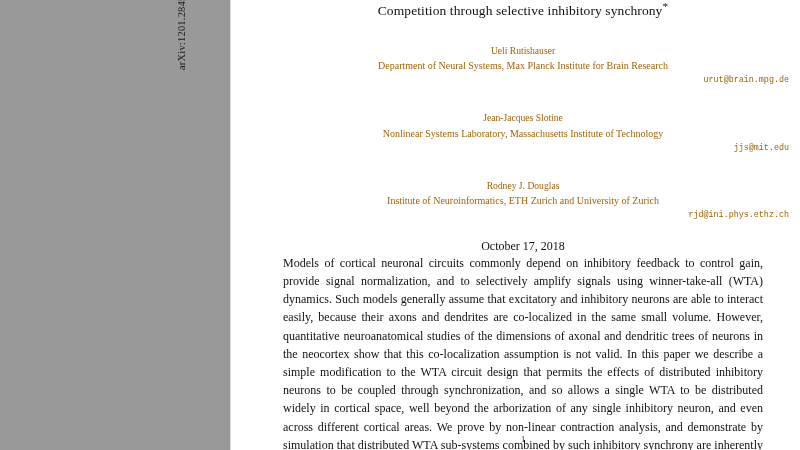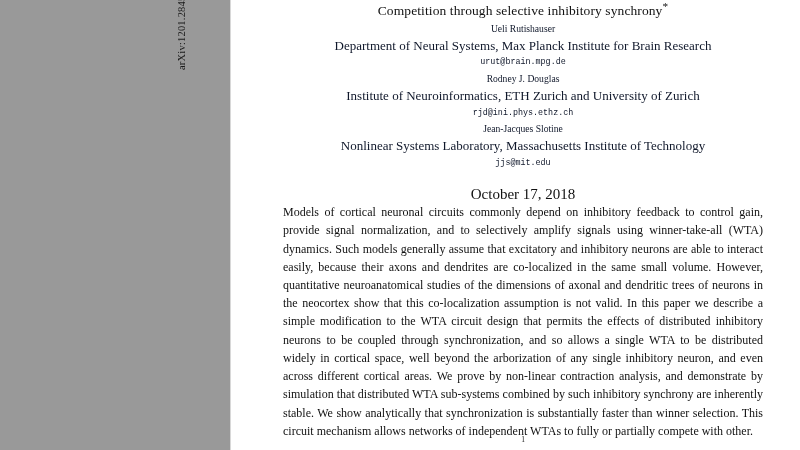--- a/index.html
+++ b/index.html
@@ -45,39 +45,40 @@
   .title {
     text-align: center;
     font-size: 13.5px;
     color: #111;
     margin-top: 2px;
     line-height: 1.3;
     letter-spacing: 0.1px;
   }
   .author-block {
     text-align: center;
-    margin-top: 2px;
-    color: #0f172a;
+    margin-top: 24px;
+    color: #a16207;
   }
   .author-name {
     font-size: 9.6px;
     line-height: 1.5;
   }
   .author-affil {
-    font-size: 13px;
+    font-size: 10px;
     line-height: 1.5;
   }
   .author-email {
     font-family: "Liberation Mono", monospace;
     font-size: 8.4px;
     line-height: 1.7;
+    text-align: right;
   }
   .date {
     text-align: center;
-    font-size: 15px;
+    font-size: 12px;
     margin-top: 16px;
     color: #111;
   }
   .section-head {
     font-size: 12px;
     font-weight: bold;
     color: #111;
     margin-top: 26px;
     margin-bottom: 8px;
     padding-left: 26px;
@@ -114,29 +115,29 @@
 
     <div class="title"><span>Competition through selective inhibitory synchrony</span><sup>*</sup></div>
 
     <div class="author-block">
       <div class="author-name">Ueli Rutishauser</div>
       <div class="author-affil">Department of Neural Systems, Max Planck Institute for Brain Research</div>
       <div class="author-email">urut@brain.mpg.de</div>
     </div>
 
     <div class="author-block">
+      <div class="author-name">Jean-Jacques Slotine</div>
+      <div class="author-affil">Nonlinear Systems Laboratory, Massachusetts Institute of Technology</div>
+      <div class="author-email">jjs@mit.edu</div>
+    </div>
+
+    <div class="author-block">
       <div class="author-name">Rodney J. Douglas</div>
       <div class="author-affil">Institute of Neuroinformatics, ETH Zurich and University of Zurich</div>
       <div class="author-email">rjd@ini.phys.ethz.ch</div>
-    </div>
-
-    <div class="author-block">
-      <div class="author-name">Jean-Jacques Slotine</div>
-      <div class="author-affil">Nonlinear Systems Laboratory, Massachusetts Institute of Technology</div>
-      <div class="author-email">jjs@mit.edu</div>
     </div>
 
     <div class="date">October 17, 2018</div>
 
     <div class="body-text">Models of cortical neuronal circuits commonly depend on inhibitory feedback to control gain, provide signal normalization, and to selectively amplify signals using winner-take-all (WTA) dynamics. Such models generally assume that excitatory and inhibitory neurons are able to interact easily, because their axons and dendrites are co-localized in the same small volume. However, quantitative neuroanatomical studies of the dimensions of axonal and dendritic trees of neurons in the neocortex show that this co-localization assumption is not valid. In this paper we describe a simple modification to the WTA circuit design that permits the effects of distributed inhibitory neurons to be coupled through synchronization, and so allows a single WTA to be distributed widely in cortical space, well beyond the arborization of any single inhibitory neuron, and even across different cortical areas. We prove by non-linear contraction analysis, and demonstrate by simulation that distributed WTA sub-systems combined by such inhibitory synchrony are inherently stable. We show analytically that synchronization is substantially faster than winner selection. This circuit mechanism allows networks of independent WTAs to fully or partially compete with other.</div>
 
     <div class="section-head">
       <span class="section-num">2</span><span>Rutishauser</span>
     </div>
     <div class="body-text">Many models of neuronal computation involve the interaction of a population of excitatory neurons whose outputs drive inhibitory neuron(s), which in turn provide global negative feedback to</div>

